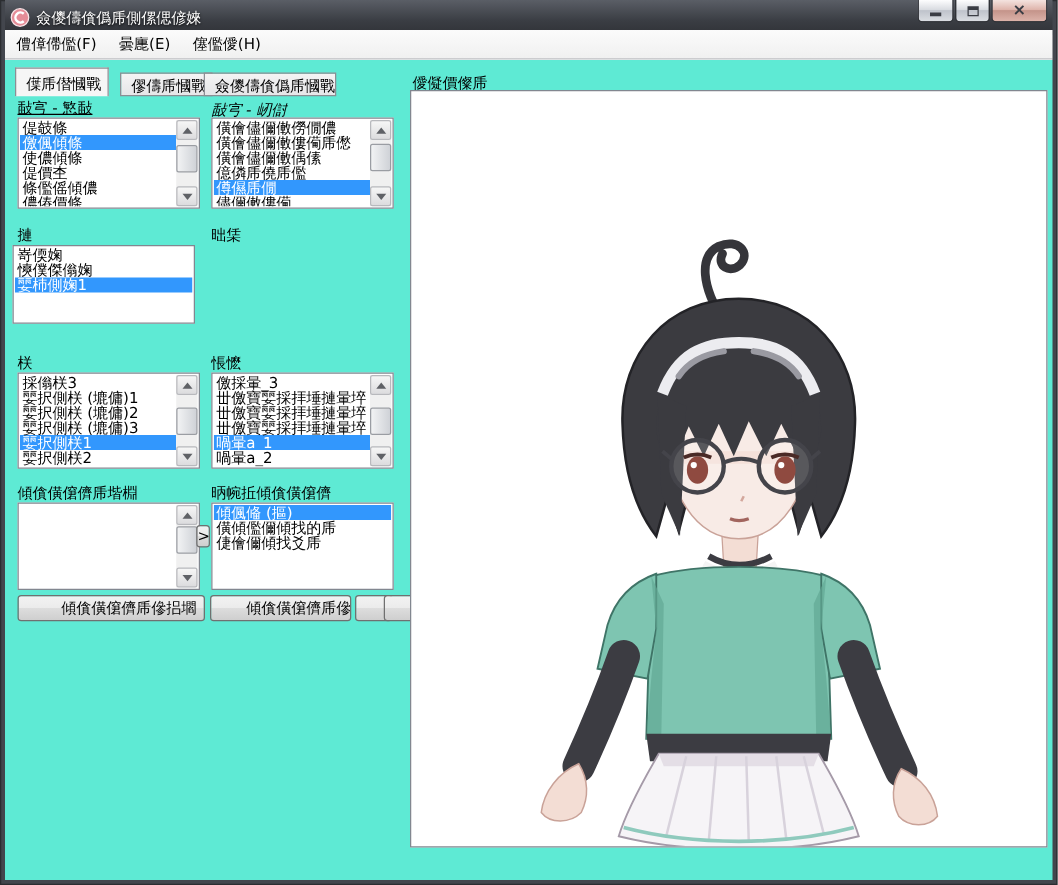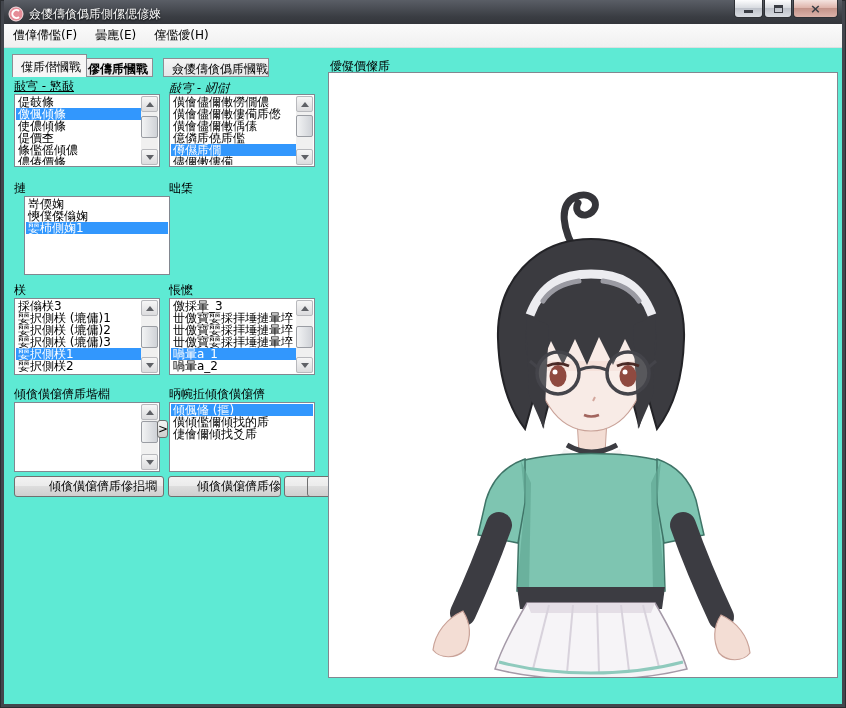--- a/index.html
+++ b/index.html
@@ -87,21 +87,21 @@
 
   <div class="menubar">
     <span class="menu-item">僼傽僀儖(F)</span>
     <span class="menu-item">曇廤(E)</span>
     <span class="menu-item">僿儖僾(H)</span>
   </div>
 
   <div class="client">
 
     <div class="tab active" style="left:8px;width:75px;">僷乕僣慖戰</div>
-    <div class="tab" style="left:75px;width:74px;font-weight:bold;">僇儔乕慖戰</div>
+    <div class="tab" style="left:92px;width:74px;">僇儔乕慖戰</div>
     <div class="tab" style="left:159px;width:106px;">僉儍儔僋僞乕慖戰</div>
 
     <div class="list-label" style="left:10px;top:30px;text-decoration:underline;">敮宆 - 慜敮</div>
     <div class="list-label" style="left:165px;top:32px;font-style:italic;">敮宆 - 屻傠</div>
     <div class="list-label" style="left:10px;top:132px;">摙</div>
     <div class="list-label" style="left:165px;top:132px;">昢栠</div>
     <div class="list-label" style="left:10px;top:234px;">栚</div>
     <div class="list-label" style="left:165px;top:234px;">悵懡</div>
     <div class="list-label" style="left:10px;top:338px;">傾僋僙僒儕乕堦棩</div>
     <div class="list-label" style="left:165px;top:338px;text-align:right;">昞帵拞傾僋僙僒儕</div>
@@ -137,21 +137,21 @@
         <div class="sb">
           <div class="sb-btn up">
             <span class="arrow up"></span>
           </div>
           <div class="sb-btn down">
             <span class="arrow down"></span>
           </div>
           <div class="sb-thumb" style="top: 19.3px;"></div>
         </div>
       </div>
-    <div class="listbox" style="left:20px;top:148px;width:146px;height:79px;padding-left:28px;">
+    <div class="listbox" style="left:6px;top:148px;width:146px;height:63px;padding-left:28px;">
         <div class="rows">
           <div class="row">嵜偄婅</div>
           <div class="row">慡僕傑傟婅</div>
           <div class="row selected">婯杮側婅1</div>
         </div>
       </div>
     <div class="listbox" style="left:10px;top:250px;width:146px;height:77px;">
         <div class="rows with-sb">
           <div class="row">採傟栚3</div>
           <div class="row">婯択側栚 (塶傭)1</div>

